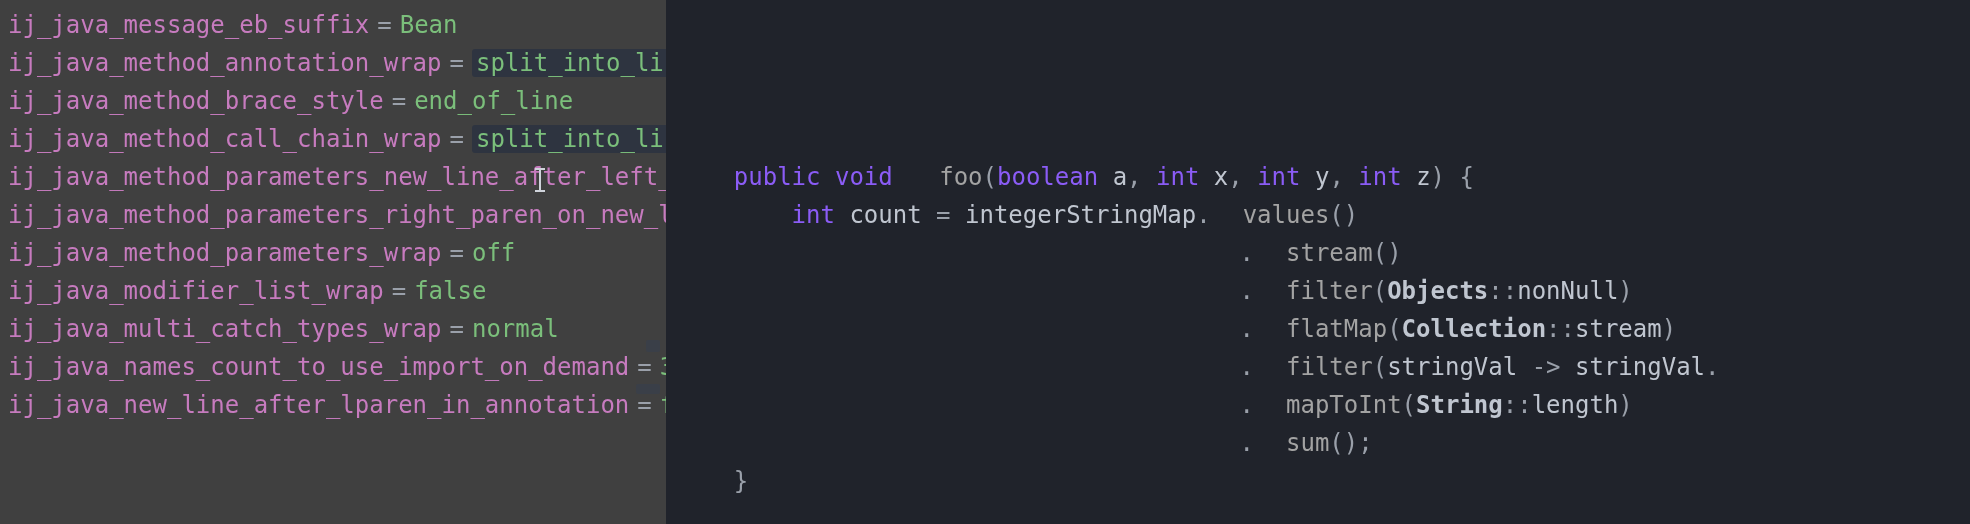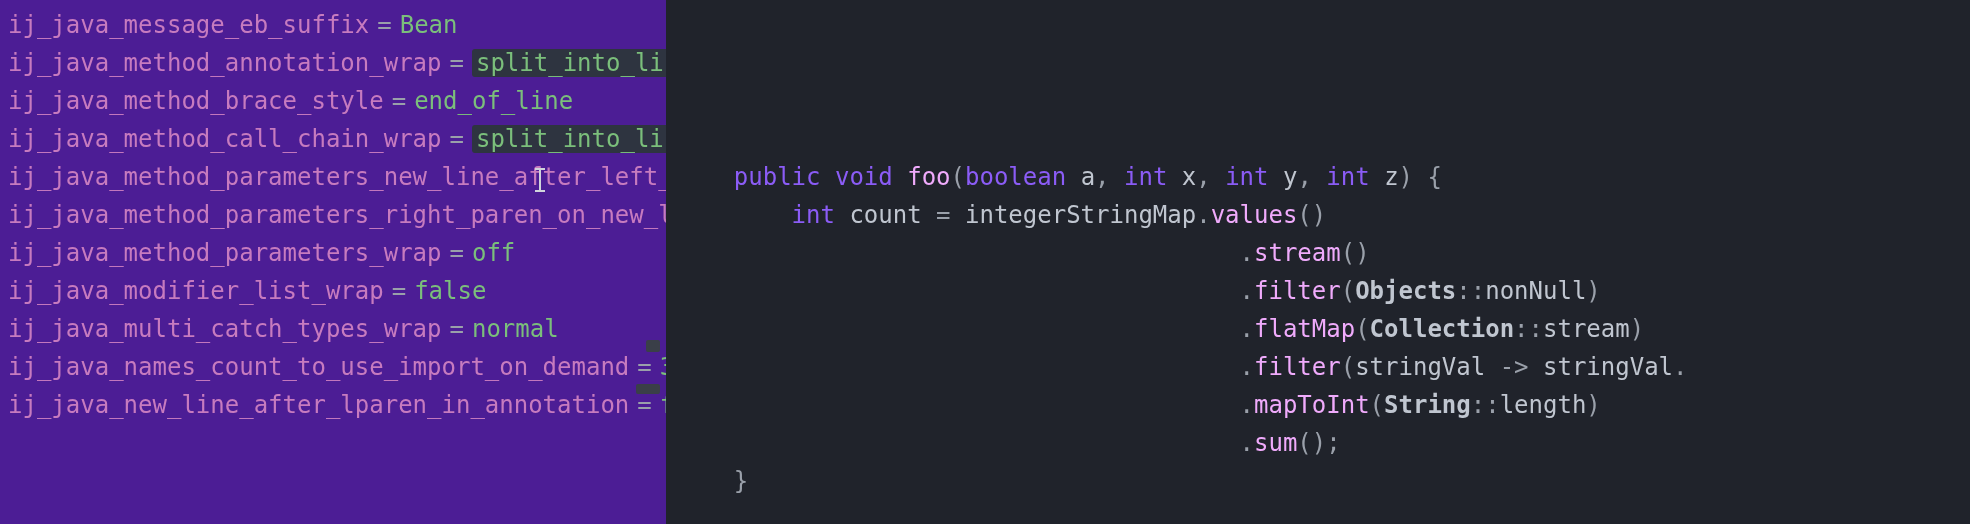--- a/index.html
+++ b/index.html
@@ -15,21 +15,21 @@
   }
   .split {
     display: flex;
     flex-direction: row;
     width: 100%;
     height: 100%;
   }
   .left-pane {
     width: 666px;
     flex: 0 0 666px;
-    background: #4c1d95;
+    background: #404040;
     padding: 6px 8px;
     overflow: hidden;
     position: relative;
     white-space: pre;
   }
   .right-pane {
     flex: 1;
     background: #20232b;
     padding: 6px 8px 6px 10px;
     overflow: hidden;
@@ -44,21 +44,21 @@
   .eq    { color: #9aa0aa; padding: 0 8px; }
   .val   { color: #7bbf7b; }   
   .val-hl{
     color: #7bbf7b;
     background: #2e3440;
     border-radius: 3px;
     padding: 0 4px;
   }
   .kw    { color: #8b5cf6; }   
   .id    { color: #c0c6d0; }   
-  .fn    { color: #f0abfc; }
+  .fn    { color: #a3a3a3; margin-left: 32px; }
   .punct { color: #9aa0aa; }
   .type  { color: #c0c6d0; font-weight: bold; }
   .caret {
     display: inline-block;
     position: absolute;
     left: 445px;
     top: 128px;
     width: 16px;
     height: 26px;
     pointer-events: none;

